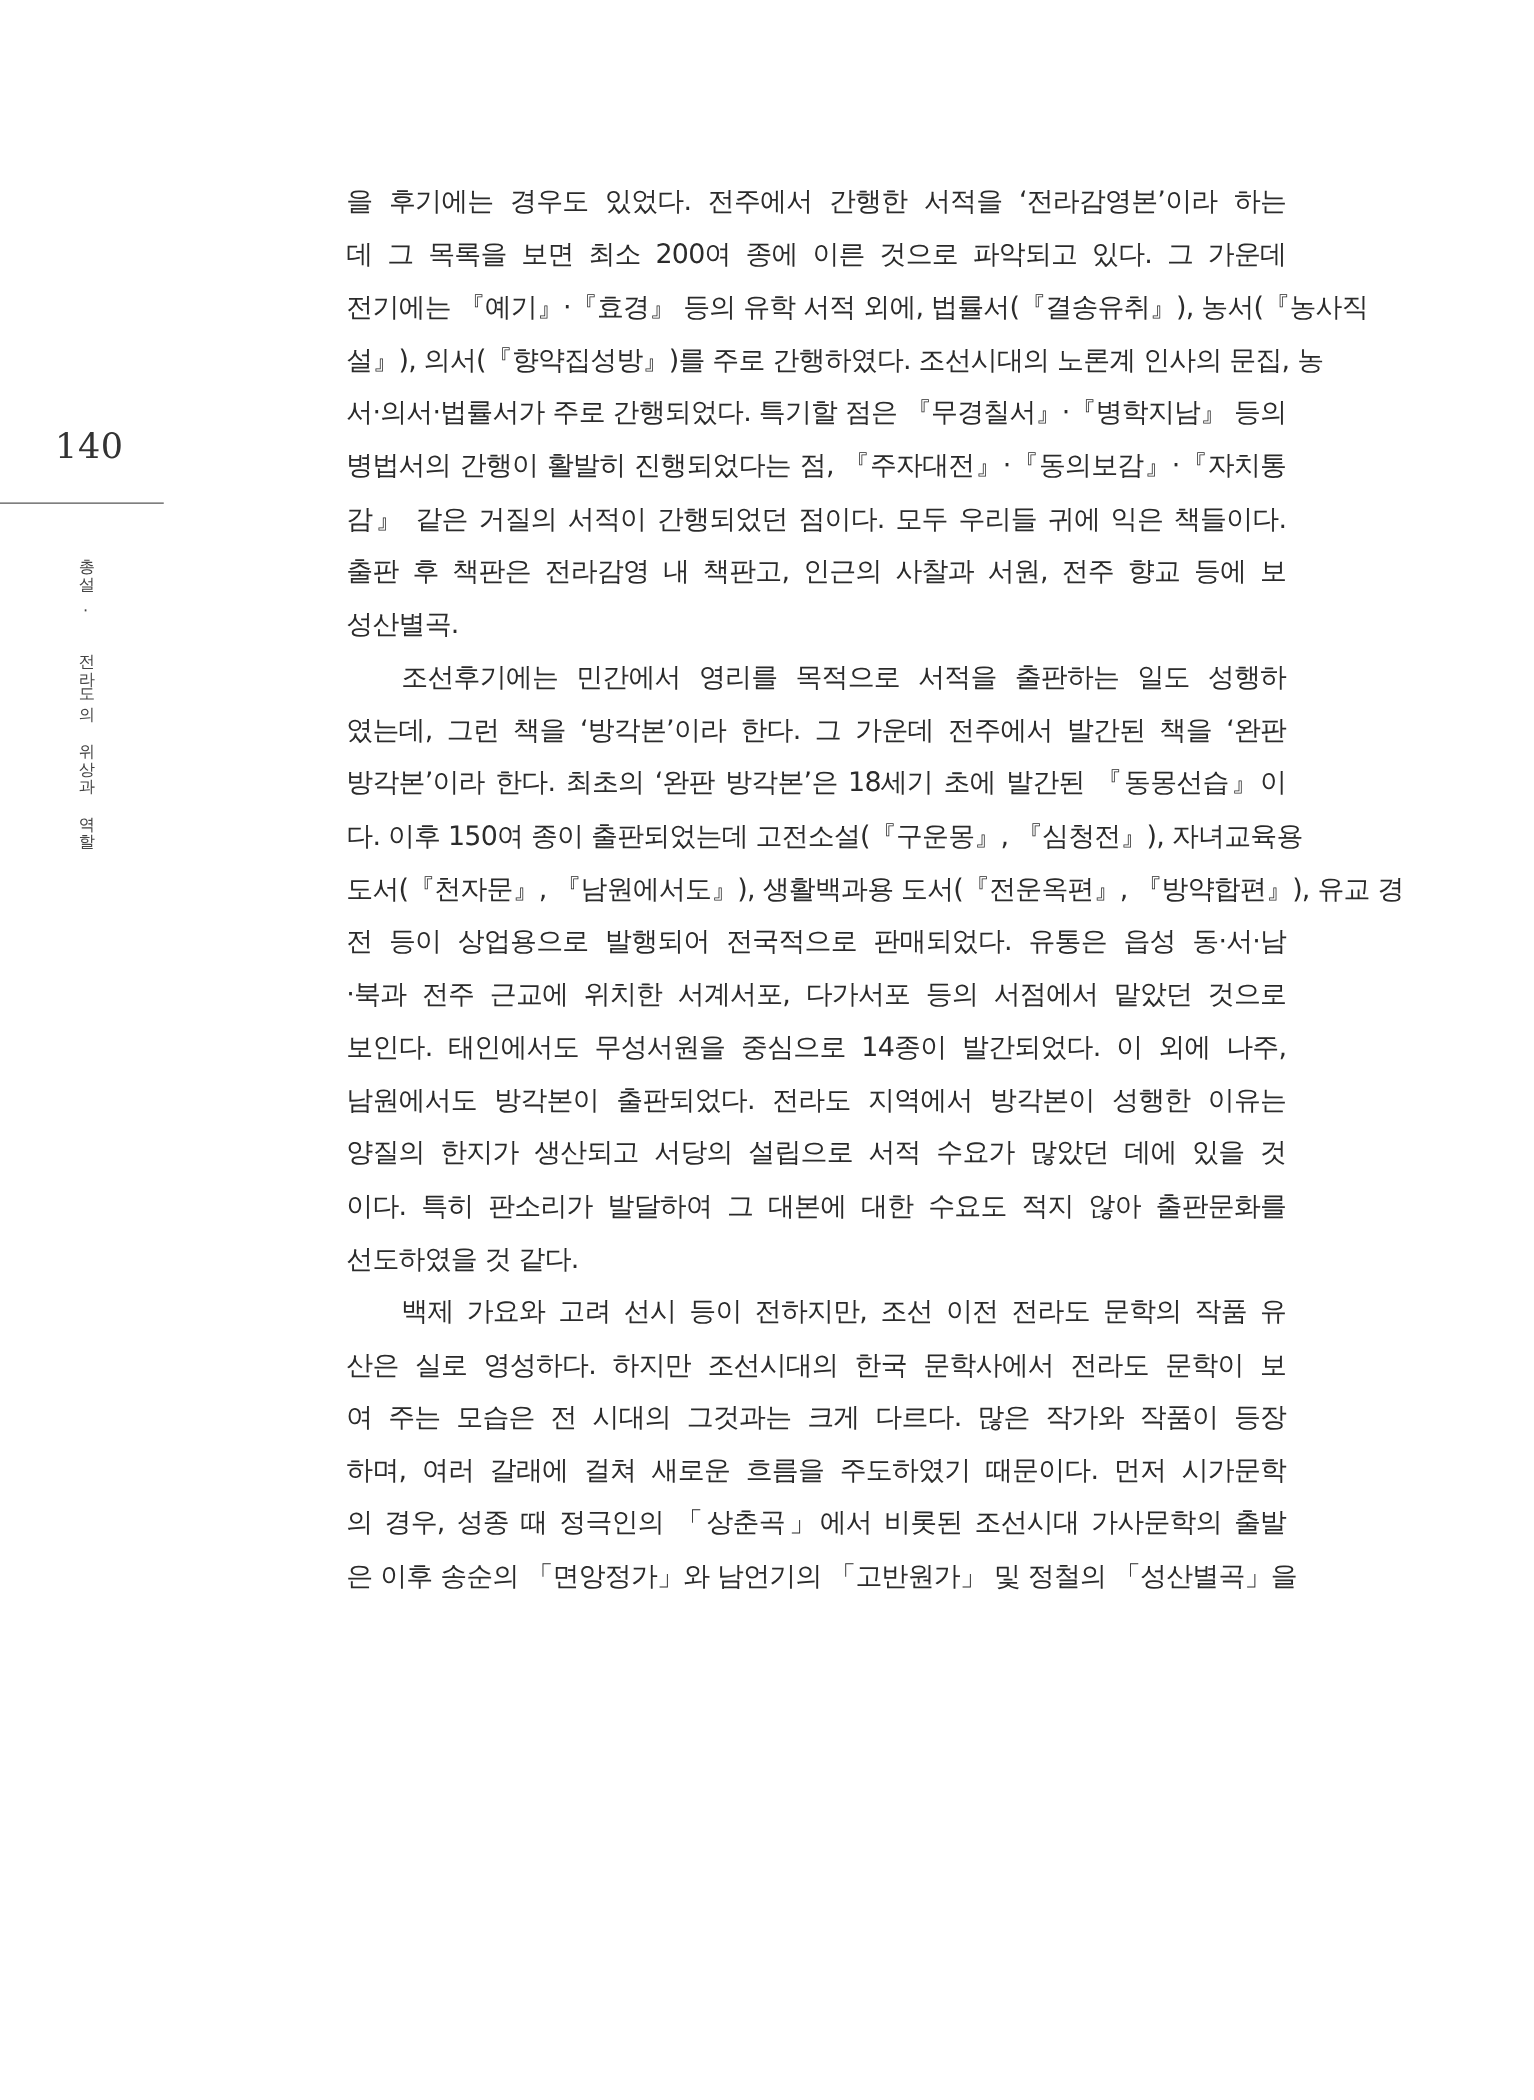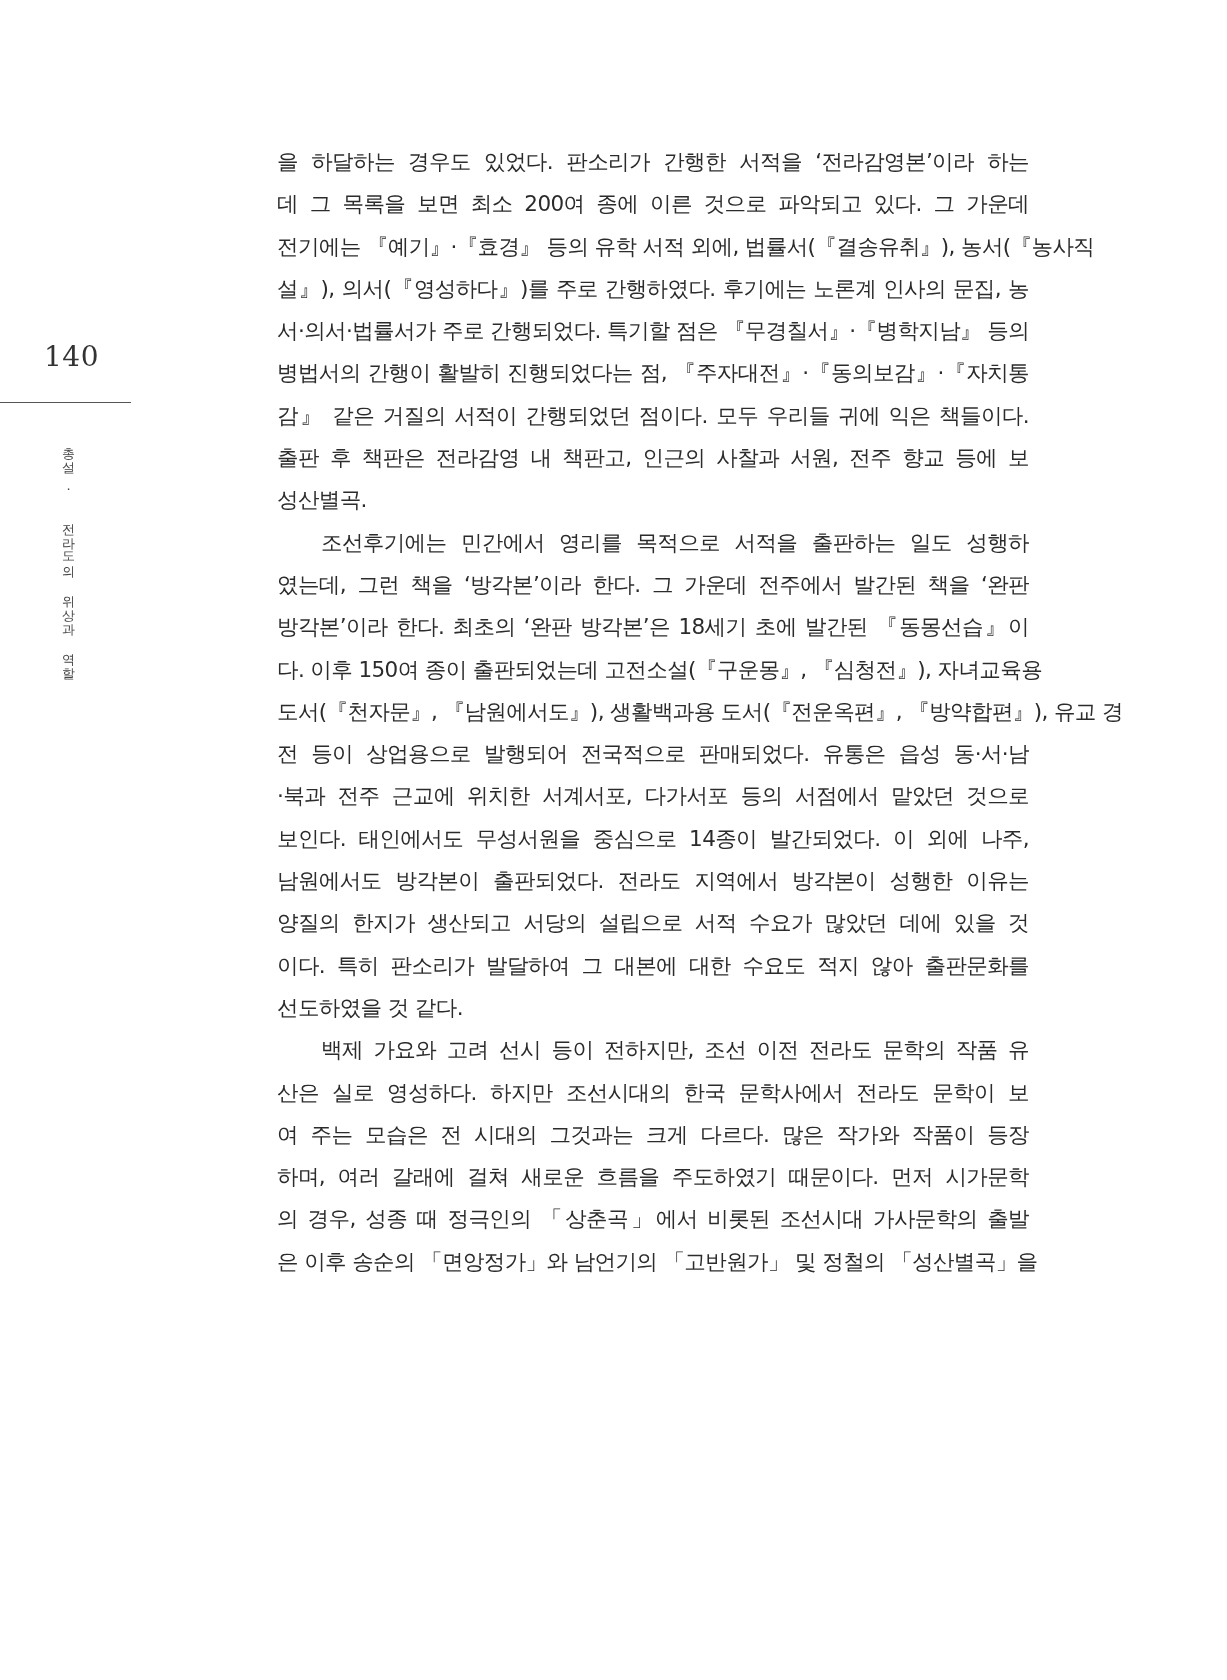--- a/index.html
+++ b/index.html
@@ -75,24 +75,24 @@
 
 <div>
 
   <div class="page-number">140</div>
   <div class="margin-rule"></div>
   <div class="running-head">총설 · 전라도의 위상과 역할</div>
 
   <div class="body-text">
 
     <div>
-      <span class="line">을 하달하는 경우도 있었다. 판소리가 간행한 서적을 ‘전라감영본’이라 하는</span>
+      <span class="line">을 후기에는 경우도 있었다. 전주에서 간행한 서적을 ‘전라감영본’이라 하는</span>
       <span class="line">데 그 목록을 보면 최소 200여 종에 이른 것으로 파악되고 있다. 그 가운데</span>
       <span class="line">전기에는 『예기』·『효경』 등의 유학 서적 외에, 법률서(『결송유취』), 농서(『농사직</span>
-      <span class="line">설』), 의서(『영성하다』)를 주로 간행하였다. 후기에는 노론계 인사의 문집, 농</span>
+      <span class="line">설』), 의서(『향약집성방』)를 주로 간행하였다. 조선시대의 노론계 인사의 문집, 농</span>
       <span class="line">서·의서·법률서가 주로 간행되었다. 특기할 점은 『무경칠서』·『병학지남』 등의</span>
       <span class="line">병법서의 간행이 활발히 진행되었다는 점, 『주자대전』·『동의보감』·『자치통</span>
       <span class="line">감』 같은 거질의 서적이 간행되었던 점이다. 모두 우리들 귀에 익은 책들이다.</span>
       <span class="line">출판 후 책판은 전라감영 내 책판고, 인근의 사찰과 서원, 전주 향교 등에 보</span>
       <span class="line last">성산별곡.</span>
     </div>
 
     <div>
       <span class="line indent">조선후기에는 민간에서 영리를 목적으로 서적을 출판하는 일도 성행하</span>
       <span class="line">였는데, 그런 책을 ‘방각본’이라 한다. 그 가운데 전주에서 발간된 책을 ‘완판</span>

